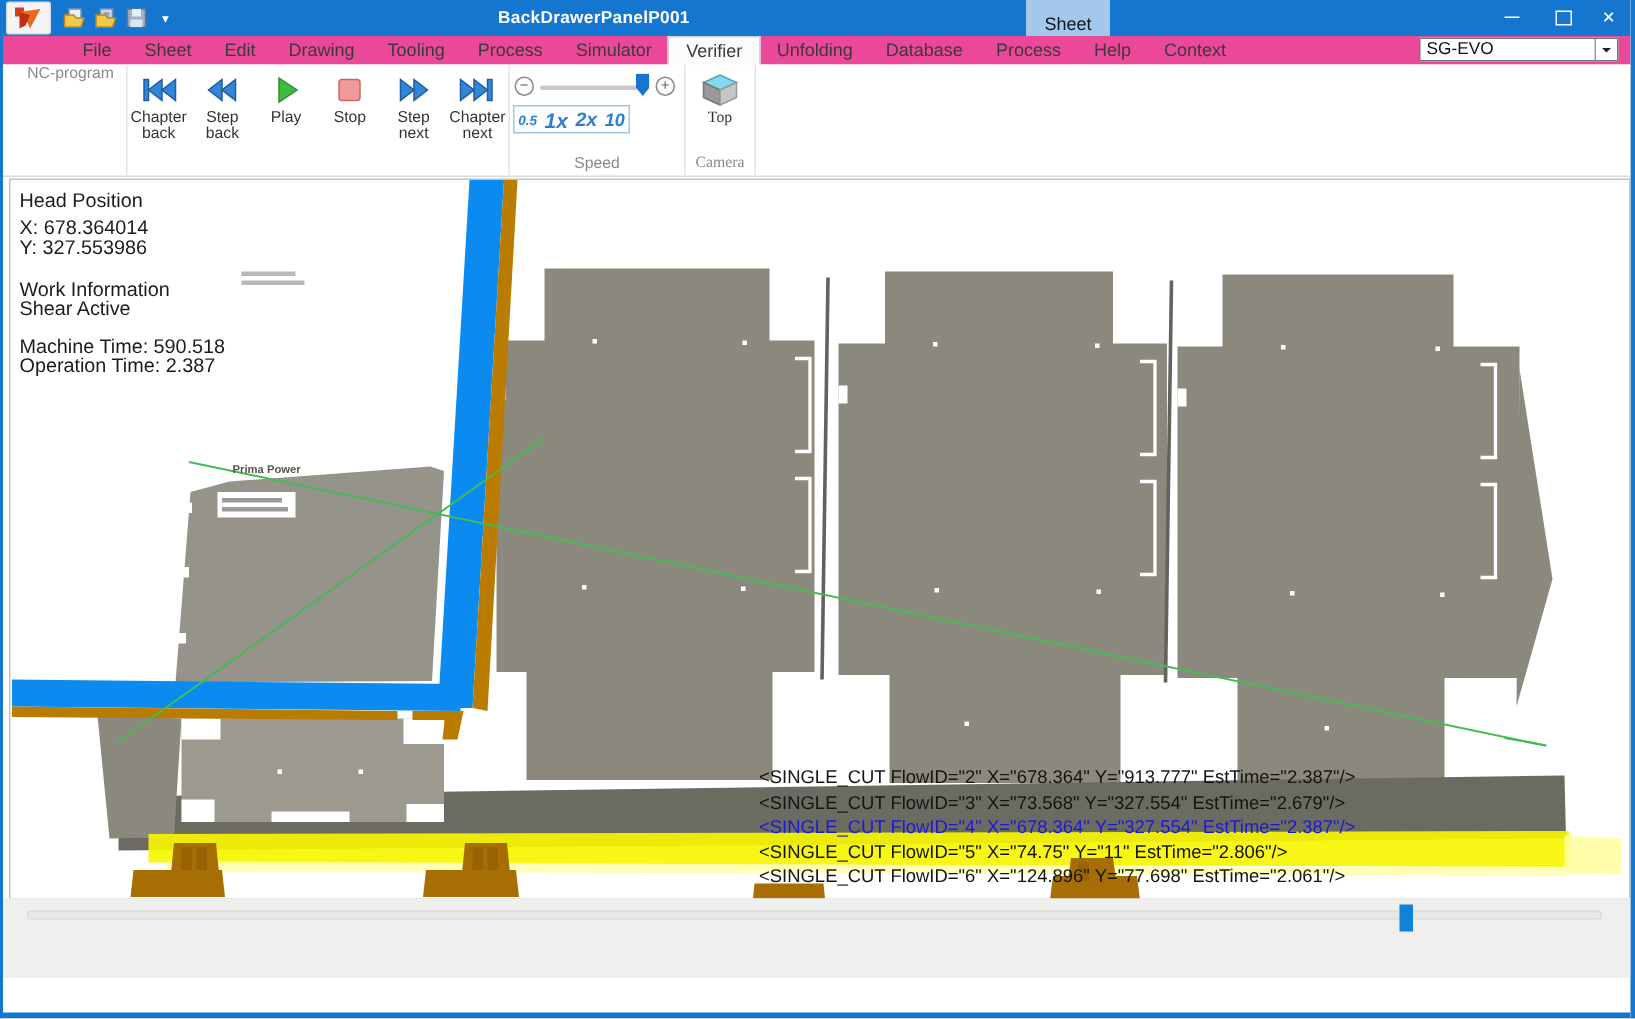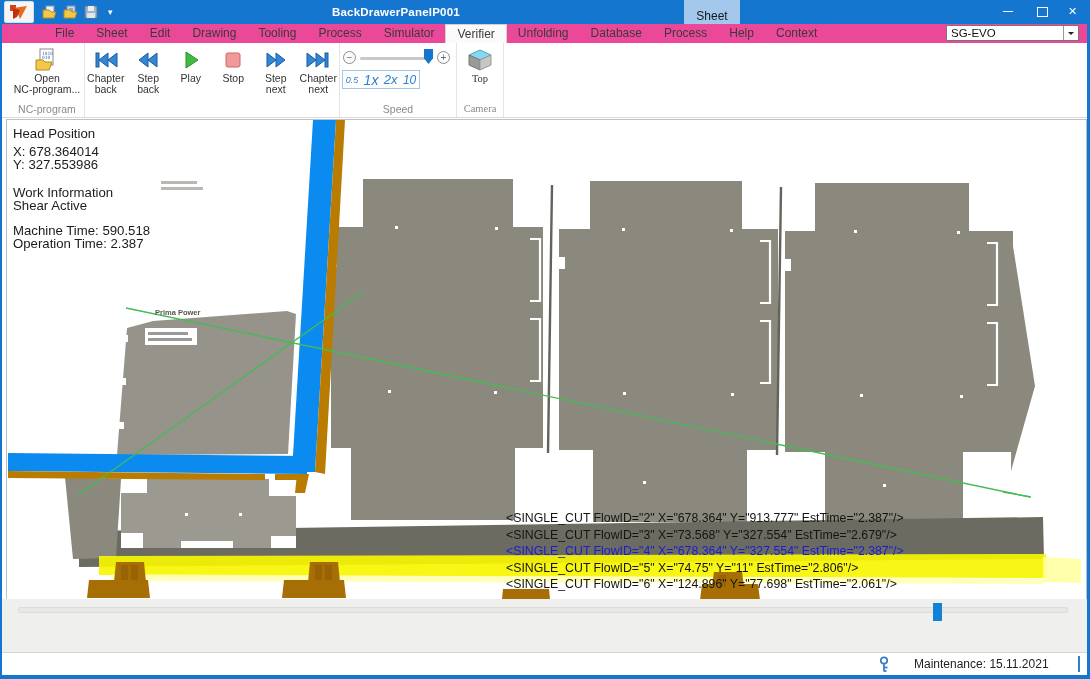--- a/index.html
+++ b/index.html
@@ -32,21 +32,21 @@
   .rbtn{width:41px;padding:4px 1px 0 1px;display:flex;flex-direction:column;align-items:center;font-size:10.5px;color:#333;line-height:11px;text-align:center;cursor:default;}
   .rbtn .ic{height:26px;display:flex;align-items:center;justify-content:center;}
   .rbtn-wide{width:72px;}
   .cmdsep{width:1px;background:#ededed;margin:3px 0;}
   .speedgroup{width:116px;position:relative;}
   .speedrow{position:relative;height:22px;margin-top:5px;}
   .circlebtn{position:absolute;top:3px;width:13px;height:13px;border:1px solid #8b8b8b;border-radius:50%;font-size:10px;line-height:11px;text-align:center;color:#666;background:#fcfcfc;box-sizing:border-box;}
   .sl-track{position:absolute;left:20px;top:9px;width:72px;height:3px;background:#c9c9c9;border-radius:2px;}
   .sl-thumb{position:absolute;left:84px;top:1px;width:9px;height:15px;background:var(--accent);clip-path:polygon(0 0,100% 0,100% 62%,50% 100%,0 62%);}
   .presetbox{position:absolute;left:2px;top:27px;width:76px;height:17px;border:1px solid #9ec7e8;background:#fdfdfd;display:flex;align-items:center;justify-content:space-around;}
-  .preset{color:var(--command-blue);font-weight:normal;font-style:italic;cursor:default;}
+  .preset{color:var(--command-blue);font-weight:bold;font-style:italic;cursor:default;}
   .cameragroup{width:46px;font-family:Liberation Serif, serif;}
   
   .canvas{position:absolute;left:4px;top:119px;width:1079px;height:479px;background:#fff;border:1px solid #b9c2cb;box-sizing:content-box;}
   .canvas svg{position:absolute;left:0;top:0;}
   .ovl{position:absolute;color:#1c1c1c;font-size:13.2px;white-space:nowrap;}
   .wm{position:absolute;left:148px;top:188px;font-size:7.5px;color:#56564e;white-space:nowrap;font-weight:bold;}
   .nc-line{position:absolute;left:499px;font-size:12.3px;color:#141414;white-space:nowrap;}
   .nc-line.current{color:var(--nc-current-blue);}
   
   .timeline{position:absolute;left:0;top:599px;width:100%;height:53px;background:#efefed;}
@@ -120,34 +120,20 @@
       </div>
     <div class="machinebox">
       <span>SG-EVO</span>
       <span class="arrow"></span>
     </div>
   </div>
 
   <div class="ribbon">
 
     <div class="rgroup" style="width:74px">
-      <div class="content">
-        <div class="rbtn rbtn-wide">
-          <span class="ic">
-            <svg width="24" height="24" viewBox="0 0 24 24">
-              <rect x="5" y="1" width="13" height="16" fill="#fff" stroke="#8a8a8a"></rect>
-              <text x="7" y="7" font-size="4.5" fill="#3a6fb0" font-family="monospace">1010</text>
-              <text x="7" y="11" font-size="4.5" fill="#3a6fb0" font-family="monospace">010</text>
-              <polygon points="1,12 8,12 10,14 17,14 14,22 1,22" fill="#f2c84b" stroke="#b78b1e"></polygon>
-            </svg>
-          </span>
-          <span>Open</span>
-          <span>NC-program...</span>
-        </div>
-      </div>
       <div class="glabel">NC-program</div>
     </div>
 
     <div class="rgroup" style="width:254px">
       <div class="content" id="commands-content">
         <div class="rbtn">
           <span class="ic">
               <svg width="26" height="20" viewBox="0 0 26 20">
             <rect x="3" y="3" width="3" height="14" fill="#3186d8" stroke="#1d5c9e"></rect>
             <polygon points="15,3 15,17 6,10" fill="#3186d8" stroke="#1d5c9e"></polygon>
@@ -386,24 +372,14 @@
         <div class="nc-line" style="top: 440.8px;">&lt;SINGLE_CUT FlowID="5" X="74.75" Y="11" EstTime="2.806"/&gt;</div>
         <div class="nc-line" style="top: 457.4px;">&lt;SINGLE_CUT FlowID="6" X="124.896" Y="77.698" EstTime="2.061"/&gt;</div>
       </div>
   </div>
 
   <div class="timeline">
     <div class="tl-track"></div>
     <div class="tl-thumb"></div>
   </div>
 
-  <div class="statusbar">
-    <svg class="mico" width="14" height="17" viewBox="0 0 14 17">
-      <circle cx="7" cy="4.5" r="3.2" fill="none" stroke="#3a80c8" stroke-width="1.8"></circle>
-      <line x1="7" y1="7.7" x2="7" y2="15.5" stroke="#3a80c8" stroke-width="1.8"></line>
-      <line x1="7" y1="11.5" x2="10.5" y2="11.5" stroke="#3a80c8" stroke-width="1.8"></line>
-      <line x1="7" y1="15" x2="9.5" y2="15" stroke="#3a80c8" stroke-width="1.8"></line>
-    </svg>
-    <div class="mtext">Maintenance: 15.11.2021</div>
-    <div class="btick"></div>
-  </div>
   <div class="bottomedge"></div>
 </div>
 
 </body></html>

